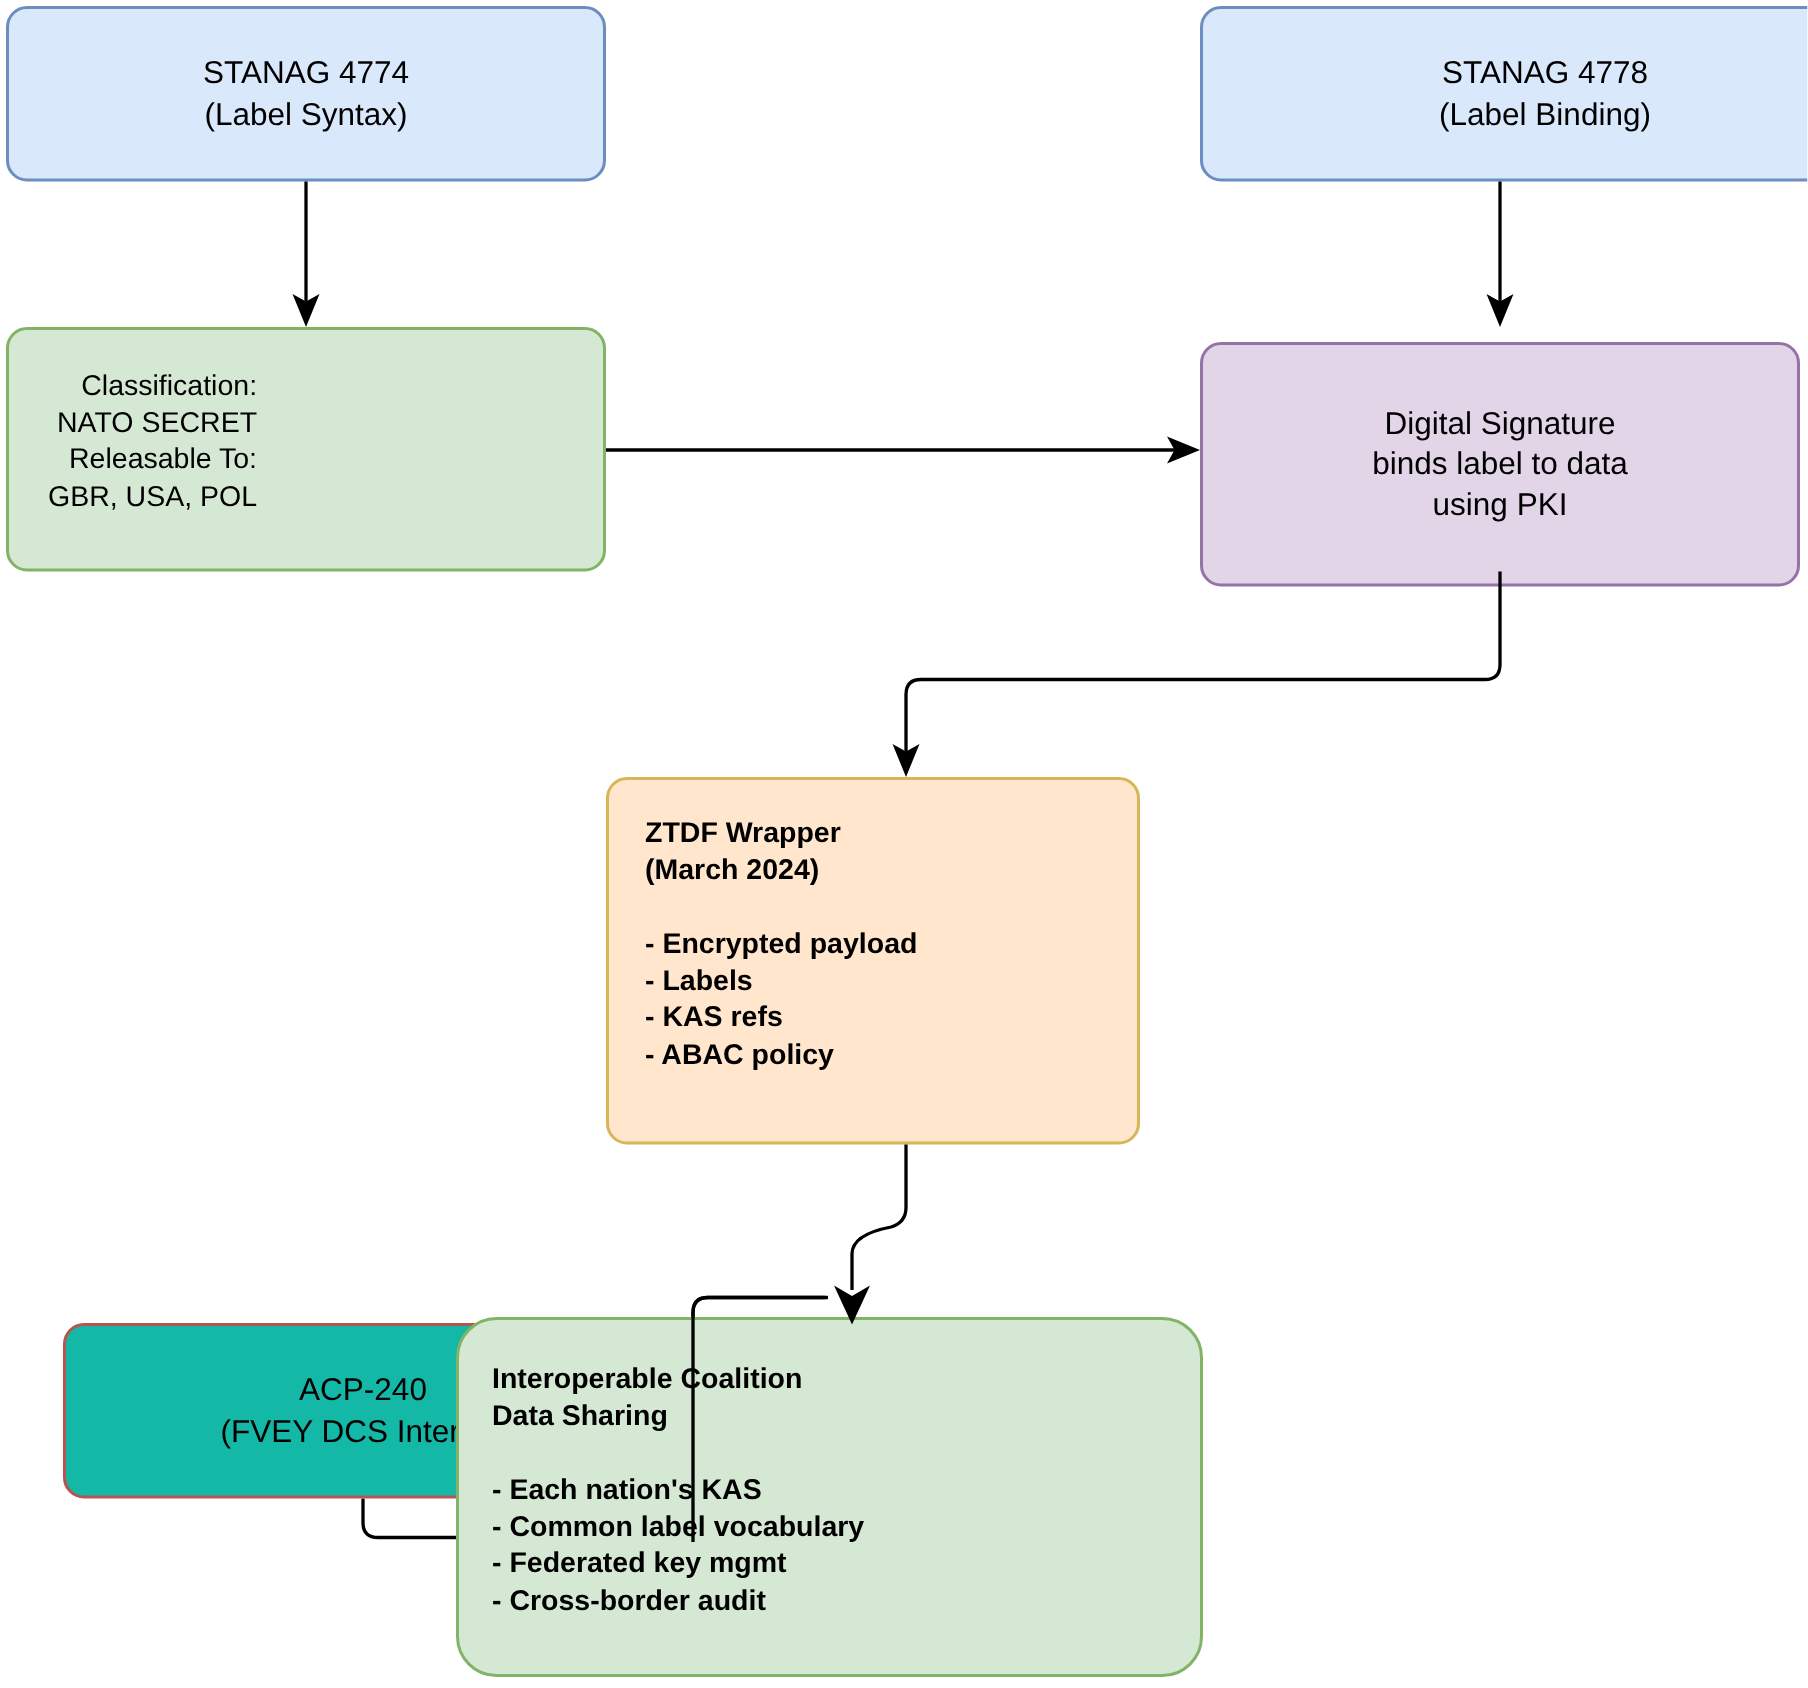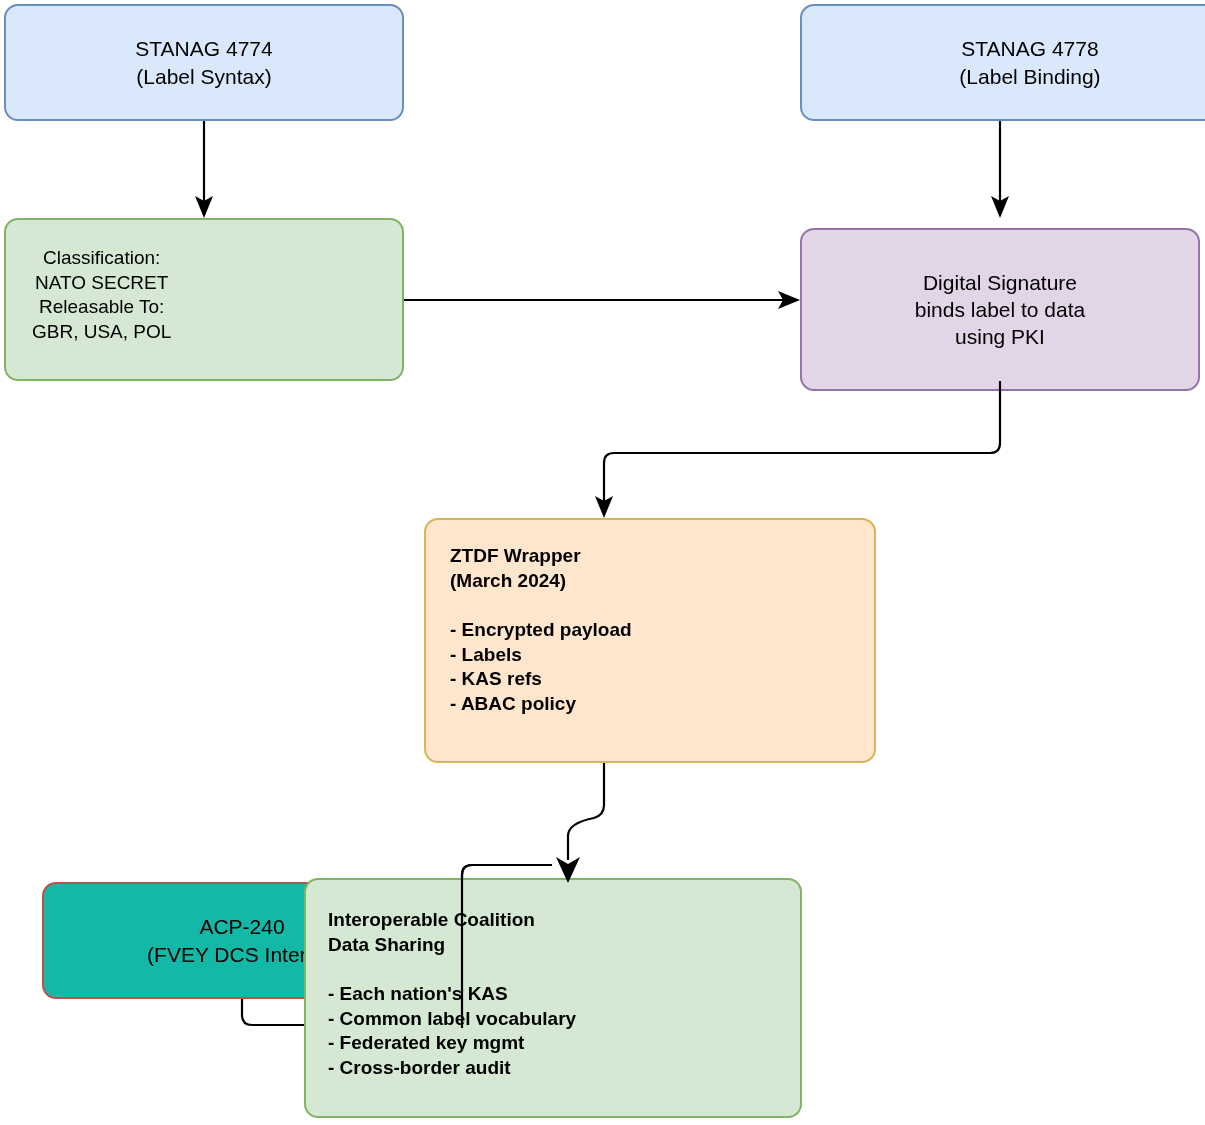--- a/index.html
+++ b/index.html
@@ -60,43 +60,43 @@
 
   
   .node.left-plain {
     align-items: flex-start;
     justify-content: flex-start;
     text-align: left;
   }
   .node.left-plain .node-text {
     font-weight: normal;
     font-size: 19px;
-    text-align: center;
+    text-align: right;
   }
 
   
   .node.left-bold {
     align-items: flex-start;
     justify-content: flex-start;
     text-align: left;
   }
   .node.left-bold .node-text {
     font-weight: bold;
     font-size: 19px;
     text-align: left;
   }
 
   
   #node-stanag-4774 { left: 4px;   top: 4px;   width: 400px; height: 117px; }
   #node-stanag-4778 { left: 800px; top: 4px;   width: 460px; height: 117px; }
   #node-label-fields{ left: 4px;   top: 218px; width: 400px; height: 163px; padding: 26px 0 0 26px; }
   #node-digital-sig { left: 800px; top: 228px; width: 400px; height: 163px; }
-  #node-ztdf        { left: 424px; top: 518px; width: 452px; height: 245px; padding: 24px 0 0 24px; }
+  #node-ztdf        { left: 404px; top: 518px; width: 356px; height: 245px; padding: 24px 0 0 24px; }
   #node-acp240      { left: 42px;  top: 882px; width: 400px; height: 117px; z-index: 2; }
-  #node-coalition   { left: 304px; top: 878px; width: 498px; height: 240px; padding: 28px 0 0 22px; z-index: 3; }
+  #node-coalition   { left: 304px; top: 878px; width: 498px; height: 240px; padding: 28px 0 0 22px; z-index: 3; border-radius: 27px; }
 
   .fill-blue   { background: #dae8fc; border-color: #6c8ebf; }
   .fill-green  { background: #d5e8d4; border-color: #82b366; }
   .fill-purple { background: #e1d5e7; border-color: #9673a6; }
   .fill-yellow { background: #ffe6cc; border-color: #d6b656; }
   .fill-red    { background: #14b8a6; border-color: #b85450; }
 
   .edge-path {
     fill: none;
     stroke: #000000;

